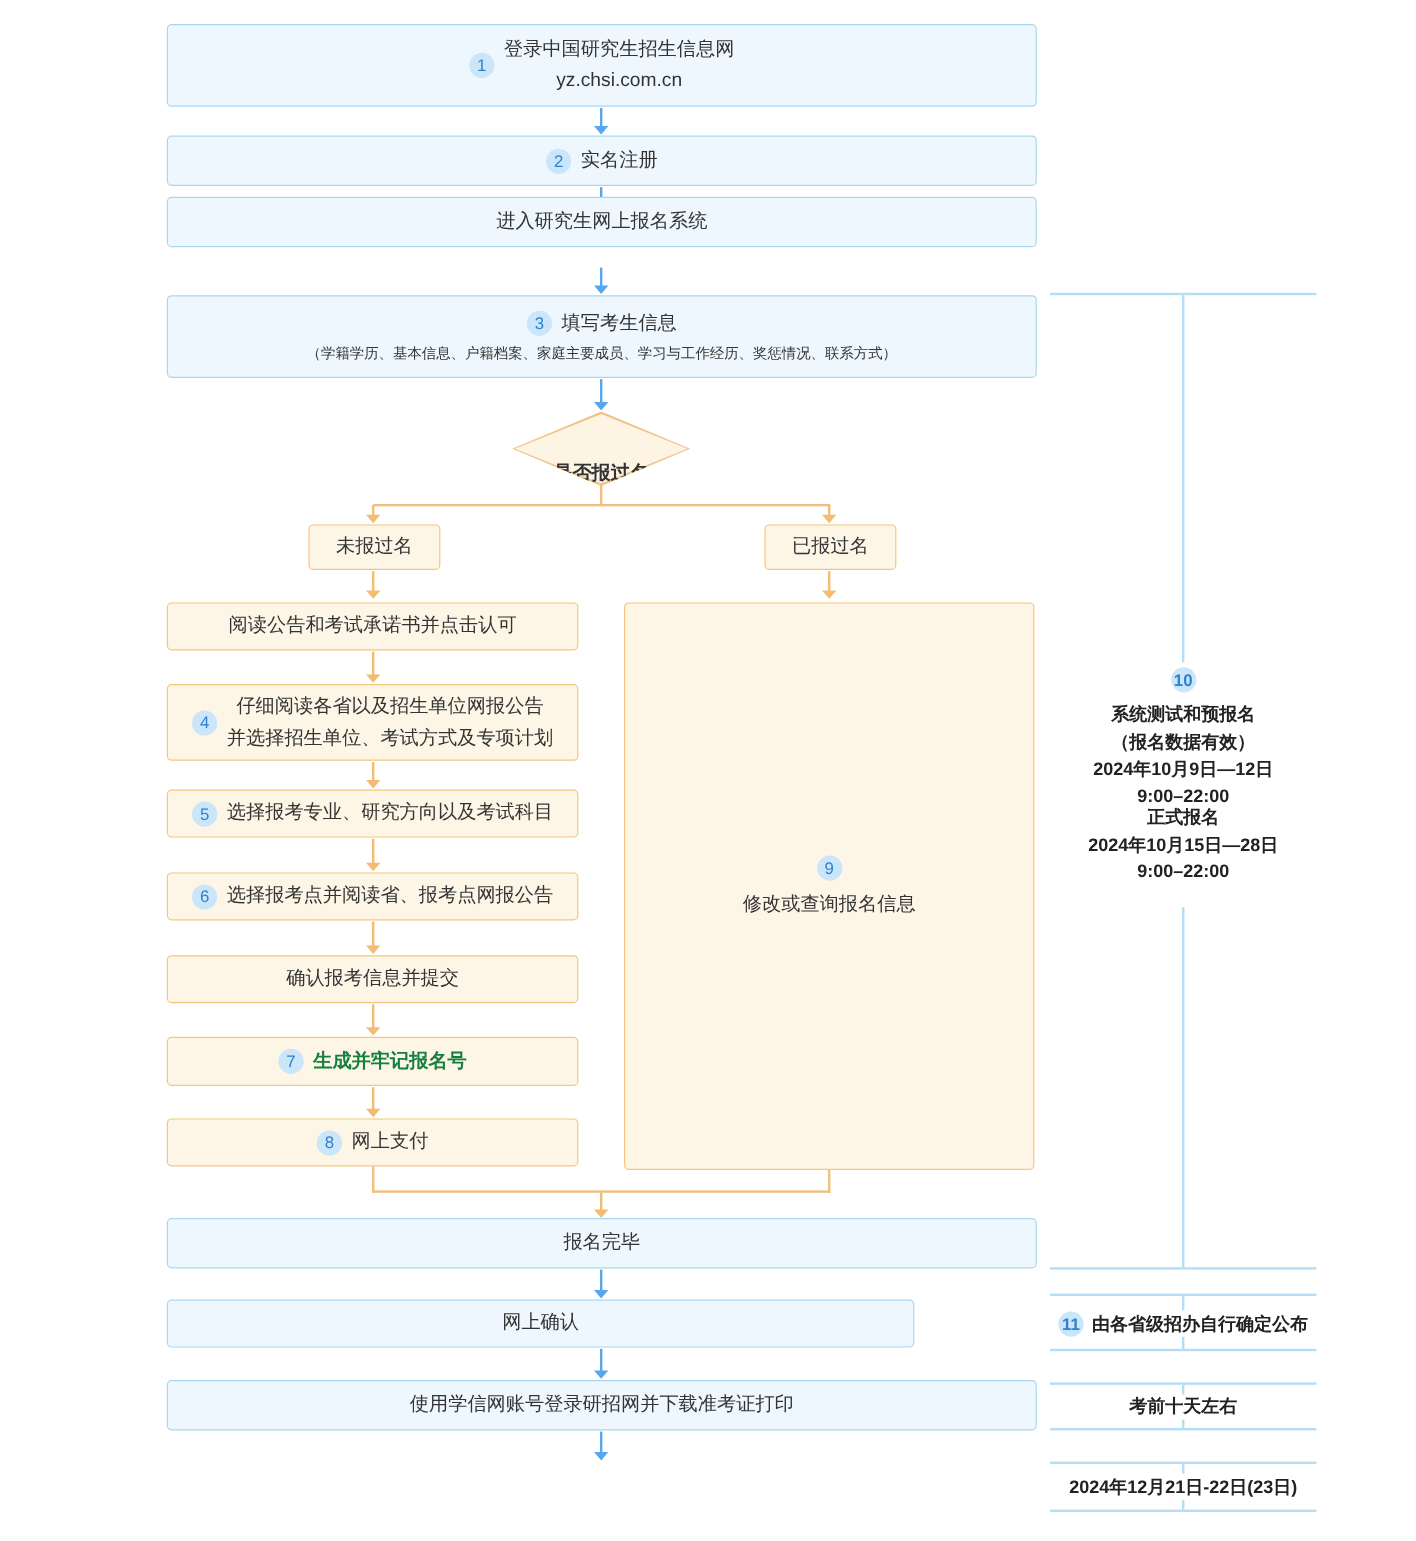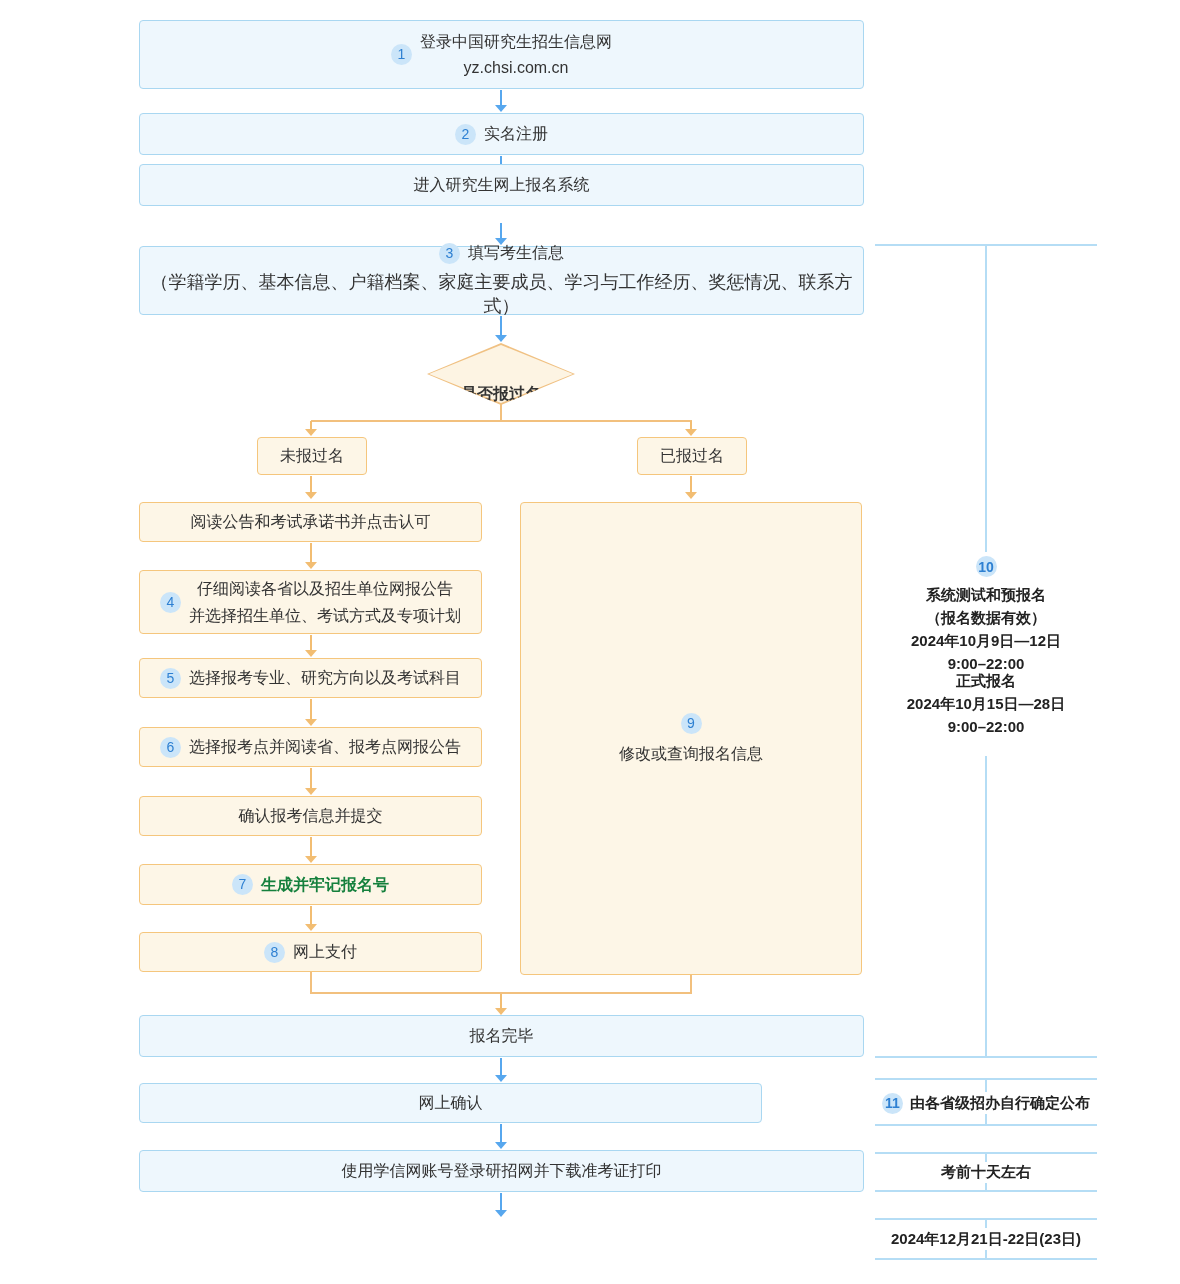--- a/index.html
+++ b/index.html
@@ -15,21 +15,21 @@
   }
   .box.blue{background:#eef7fd;border:1px solid #a9d7f1;}
   .box.orange{background:#fdf6e7;border:1px solid #f5c67d;}
   .badge{
     display:inline-flex;align-items:center;justify-content:center;
     min-width:21px;height:21px;padding:0 2px;border-radius:11px;
     background:#cbe5f9;color:#2e80d2;font-size:14px;flex:0 0 auto;box-sizing:border-box;
   }
   .row{display:flex;align-items:center;gap:8px;}
   .col{display:flex;flex-direction:column;align-items:center;gap:5px;}
-  .detail{font-size:18px;}
+  .detail{font-size:12px;}
   .red{color:#15803d;font-weight:bold;}
   
   .varrow{position:absolute;width:12px;}
   .varrow .shaft{position:absolute;left:5px;top:0;bottom:6px;width:2px;background:currentColor;}
   .varrow .head{position:absolute;left:0;bottom:0;width:0;height:0;
     border-left:6px solid transparent;border-right:6px solid transparent;
     border-top:7px solid currentColor;}
   .varrow.blue{color:#57a7ee;}
   .varrow.orange{color:#f2bd72;}
   

